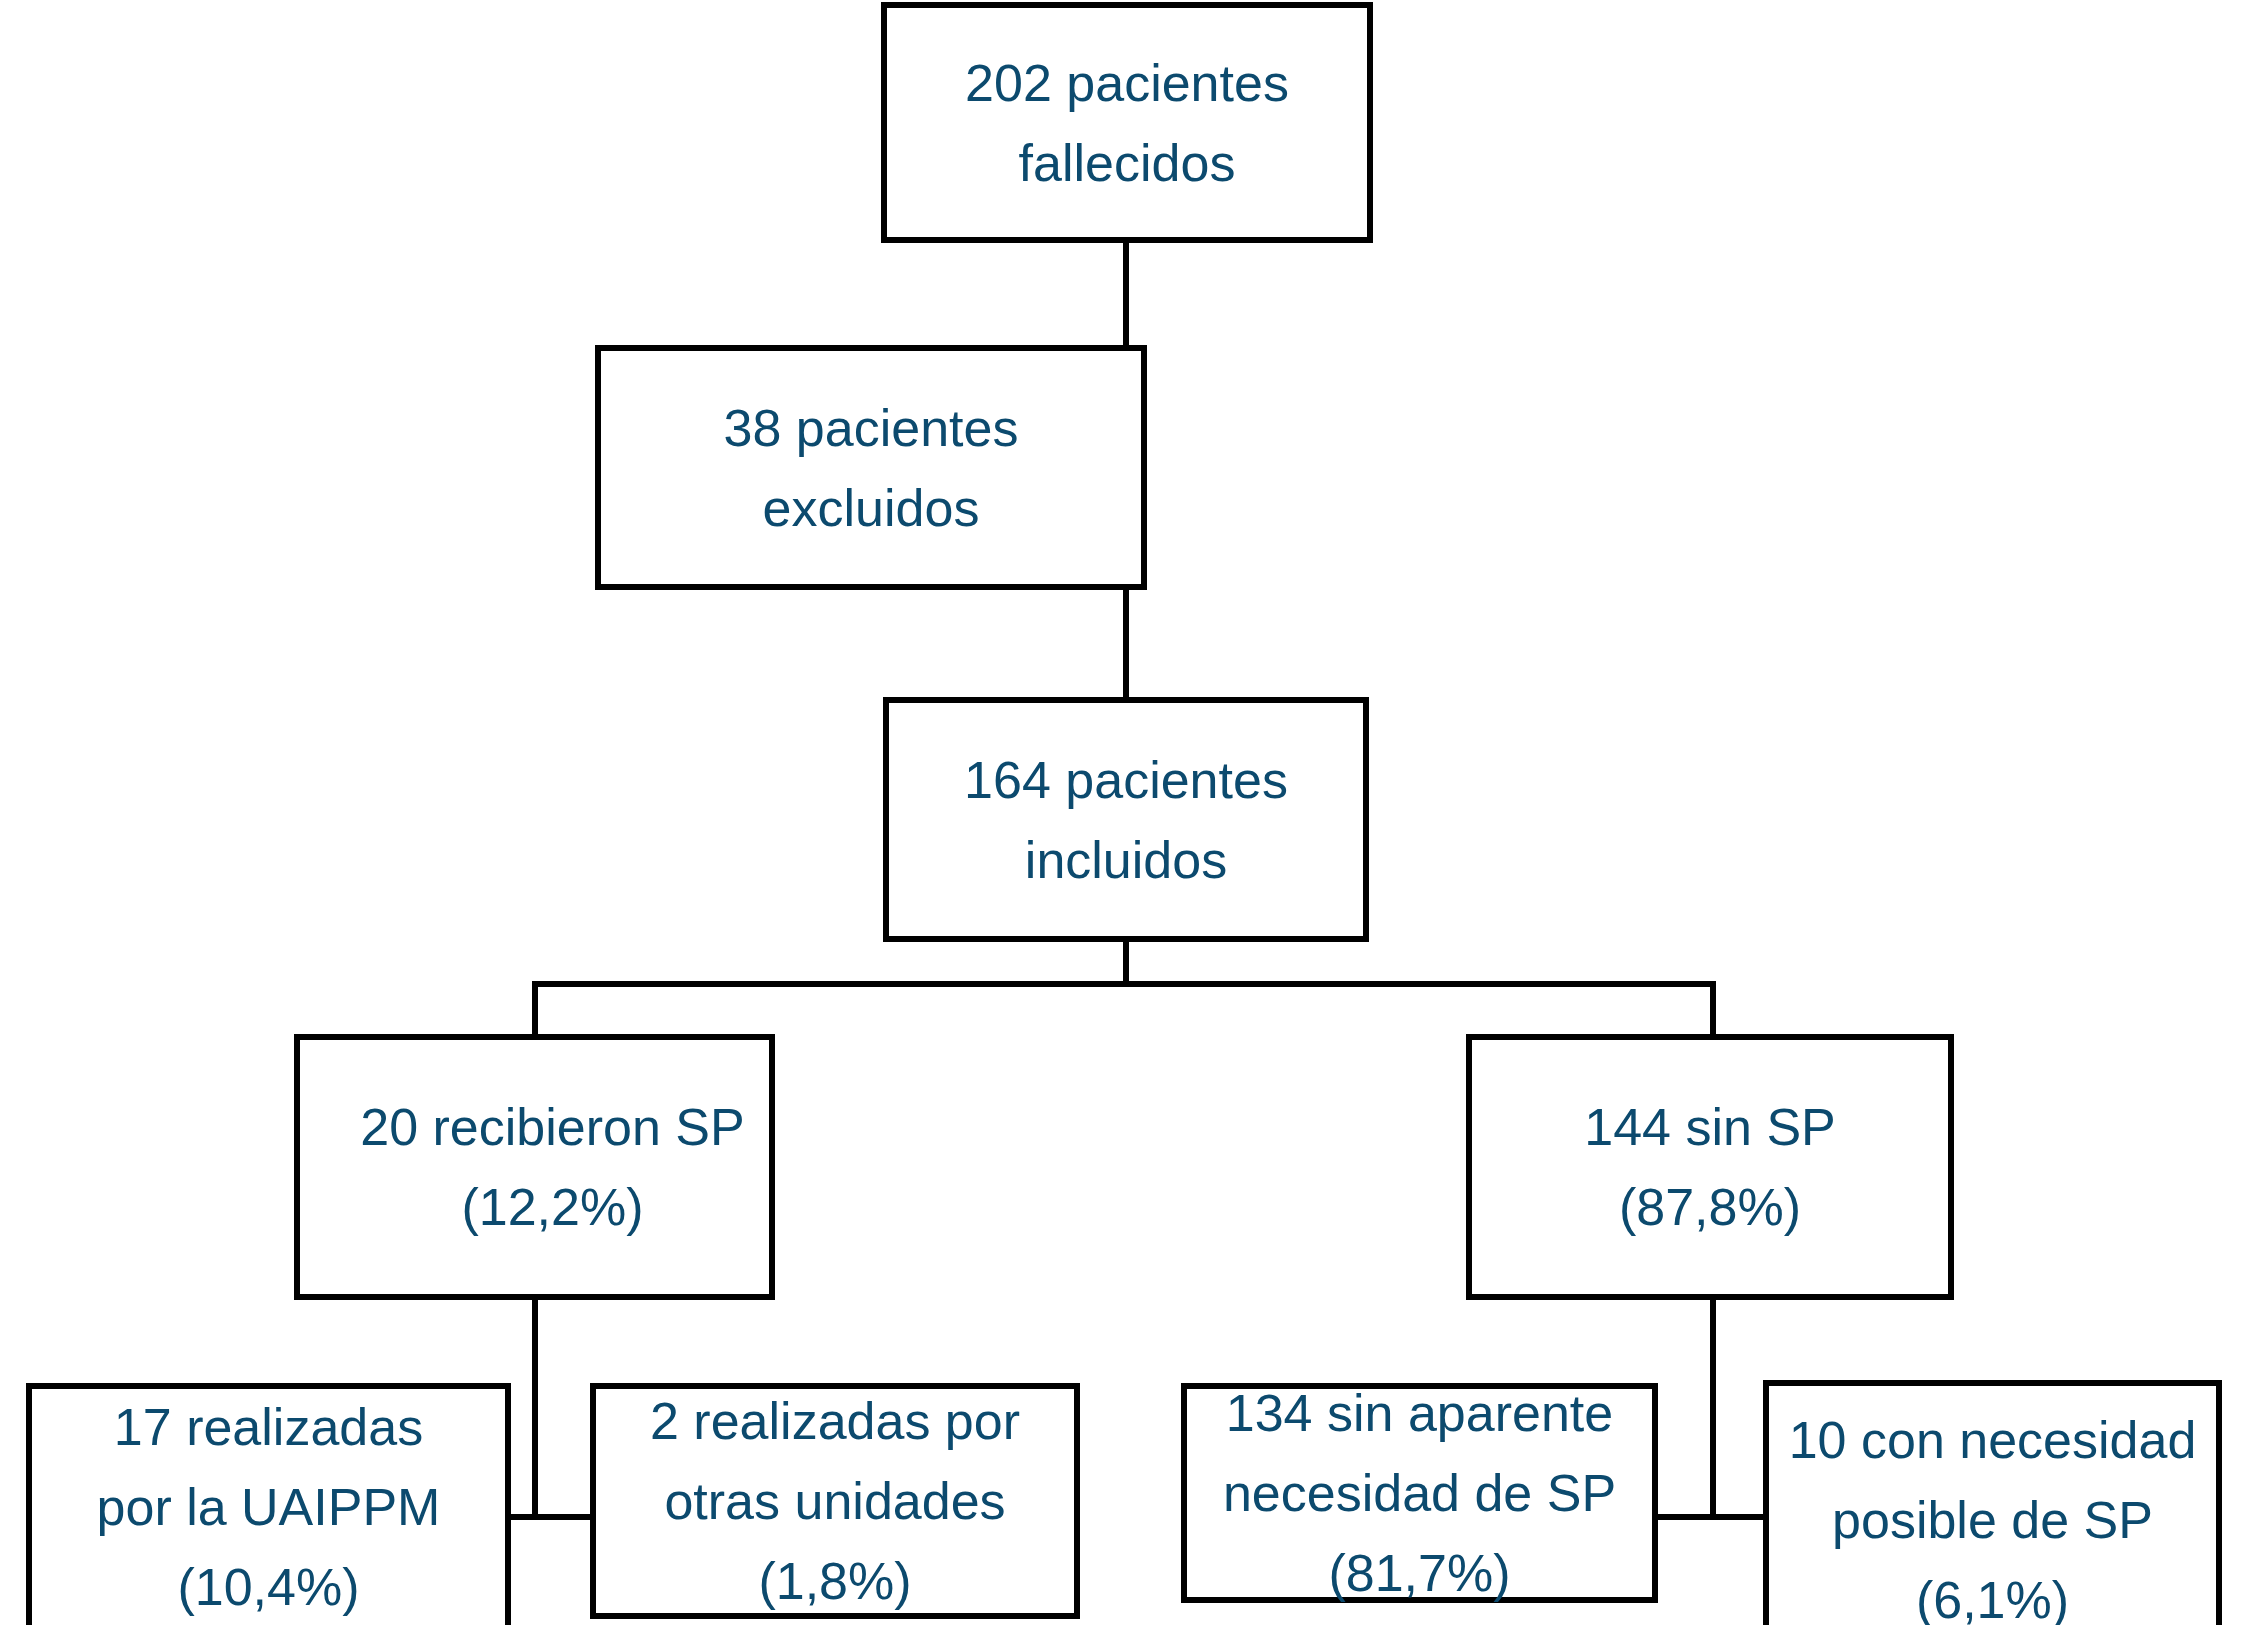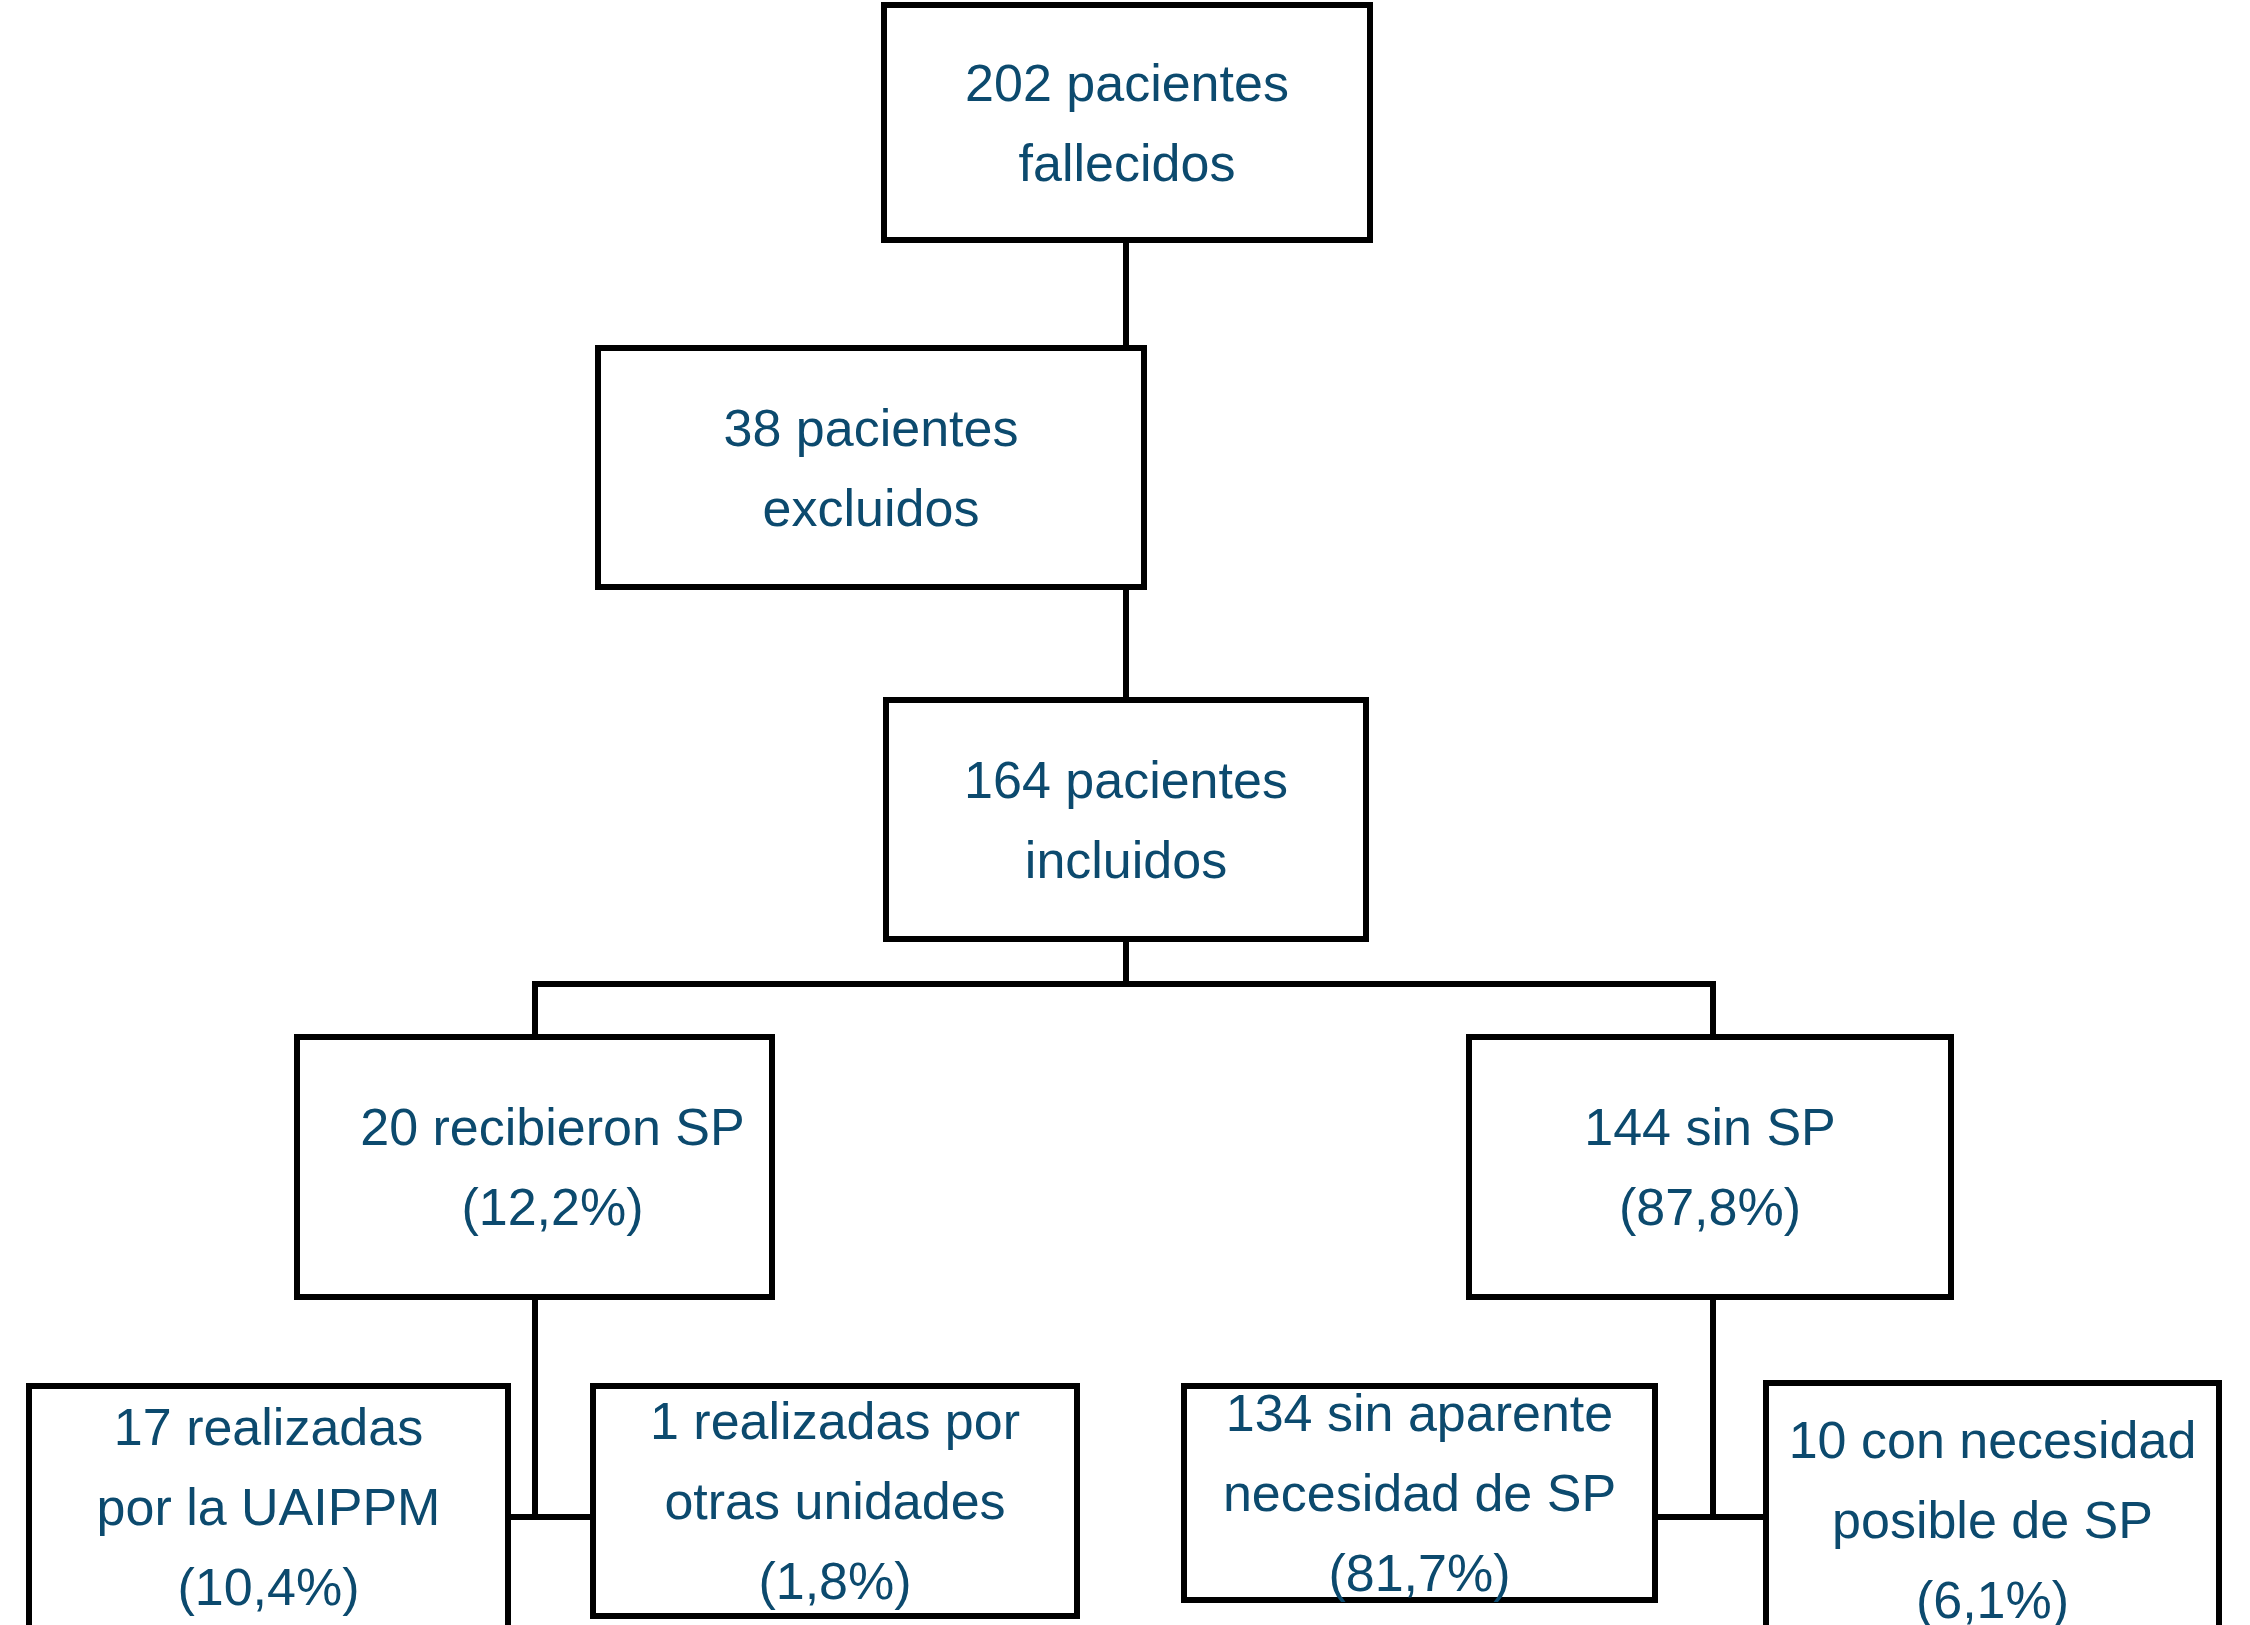--- a/index.html
+++ b/index.html
@@ -82,21 +82,21 @@
     <span>(87,8%)</span>
   </div>
 
   <div class="node" style="left:3px; top:1383px; width:485px; height:248px;margin-left:23px;">
     <span>17 realizadas</span>
     <span>por la UAIPPM</span>
     <span>(10,4%)</span>
   </div>
 
   <div class="node" style="left:590px; top:1383px; width:490px; height:236px;">
-    <span>1 realizadas por</span>
+    <span>2 realizadas por</span>
     <span>otras unidades</span>
     <span>(1,8%)</span>
   </div>
 
   <div class="node" style="left:1181px; top:1383px; width:477px; height:220px;">
     <span>134 sin aparente</span>
     <span>necesidad de SP</span>
     <span>(81,7%)</span>
   </div>
 

